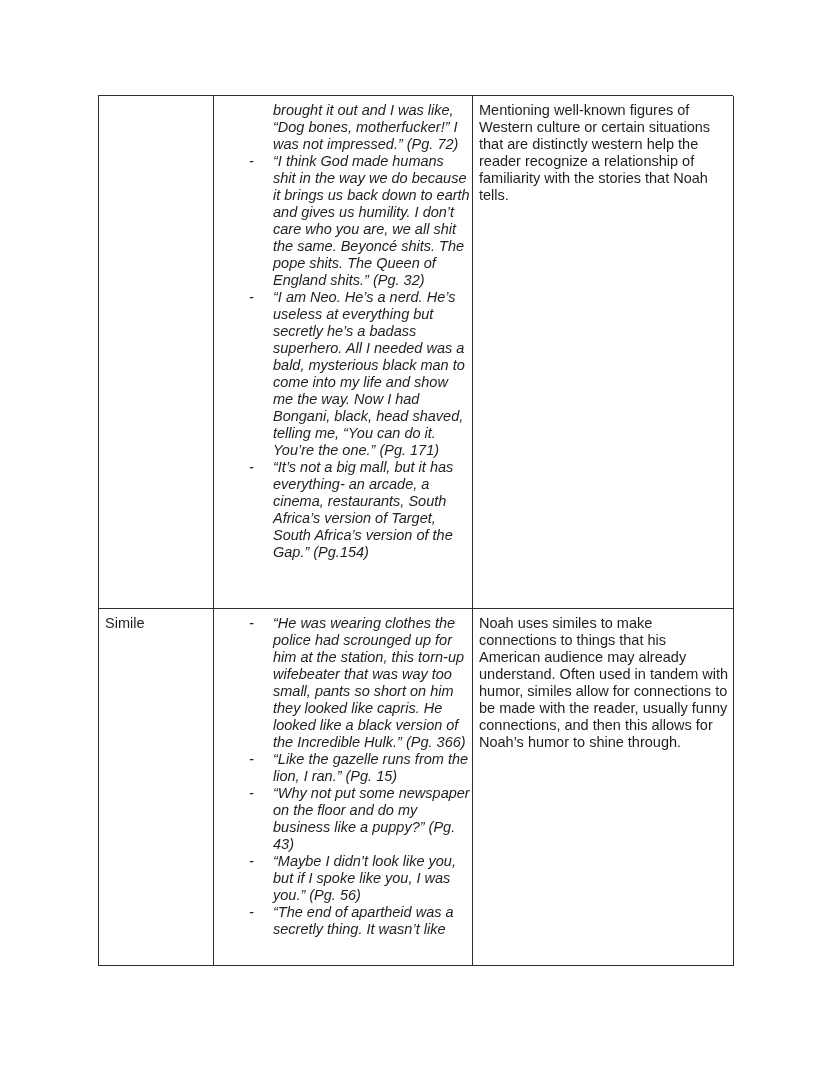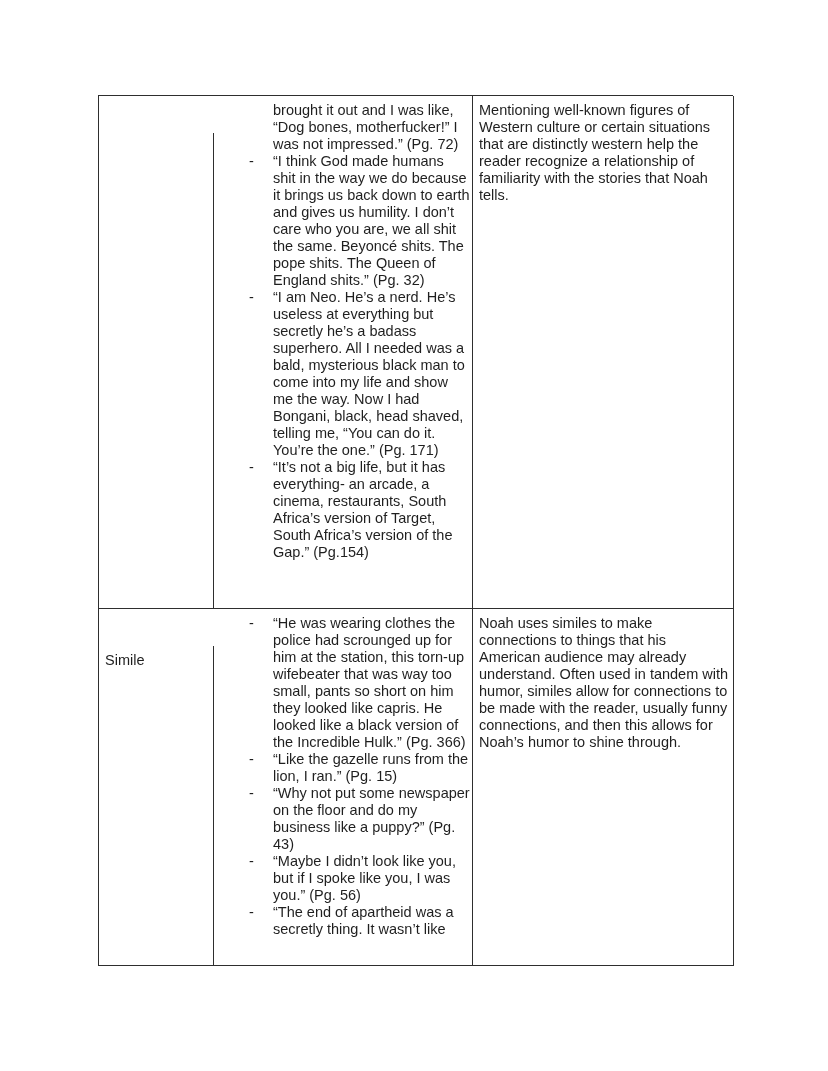--- a/index.html
+++ b/index.html
@@ -34,24 +34,24 @@
     line-height: 17px;
   }
   .cell {
     border-right: 1.5px solid #2e2e2e;
     border-bottom: 1.5px solid #2e2e2e;
     box-sizing: border-box;
     overflow: hidden;
   }
   .device-cell {
     padding: 6px 4px 0 6px;
-    margin-top: 37px;
   }
   .quotes-cell {
     padding: 6px 2px 0 0;
+    font-style: italic;
   }
   .analysis-cell {
     padding: 6px 4px 8px 6px;
   }
   .continuation {
     margin-left: 59px;
   }
   .bullet {
     display: flex;
     align-items: flex-start;
@@ -82,21 +82,21 @@
       <div class="bullet">
         <span class="marker">-</span>
         <span class="btext">“I think God made humans shit in the way we do because it brings us back down to earth and gives us humility. I don’t care who you are, we all shit the same. Beyoncé shits. The pope shits. The Queen of England shits.” (Pg. 32)</span>
       </div>
       <div class="bullet">
         <span class="marker">-</span>
         <span class="btext">“I am Neo. He’s a nerd. He’s useless at everything but secretly he’s a badass superhero. All I needed was a bald, mysterious black man to come into my life and show me the way. Now I had Bongani, black, head shaved, telling me, “You can do it. You’re the one.” (Pg. 171)</span>
       </div>
       <div class="bullet">
         <span class="marker">-</span>
-        <span class="btext">“It’s not a big life, but it has everything- an arcade, a cinema, restaurants, South Africa’s version of Target, South Africa’s version of the Gap.” (Pg.154)</span>
+        <span class="btext">“It’s not a big mall, but it has everything- an arcade, a cinema, restaurants, South Africa’s version of Target, South Africa’s version of the Gap.” (Pg.154)</span>
       </div>
     </div>
 
     <div class="cell analysis-cell">
       <div>Mentioning well-known figures of Western culture or certain situations that are distinctly western help the reader recognize a relationship of familiarity with the stories that Noah tells.</div>
     </div>
 
     <div class="cell device-cell">
       <div>Simile</div>
     </div>

